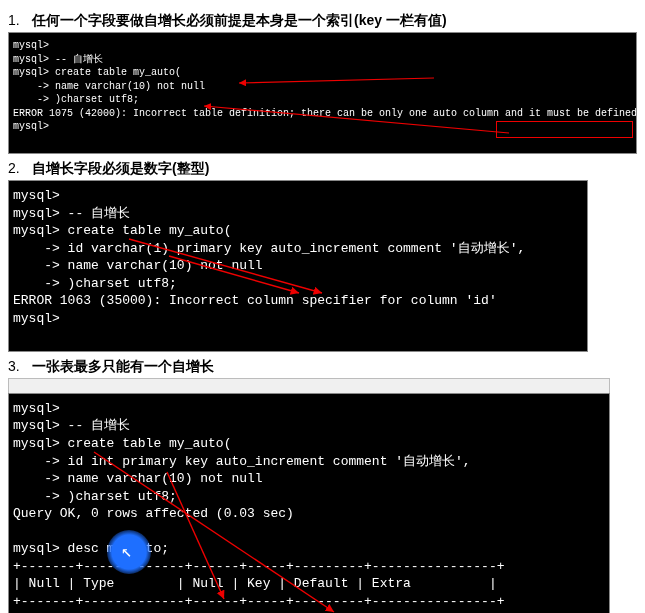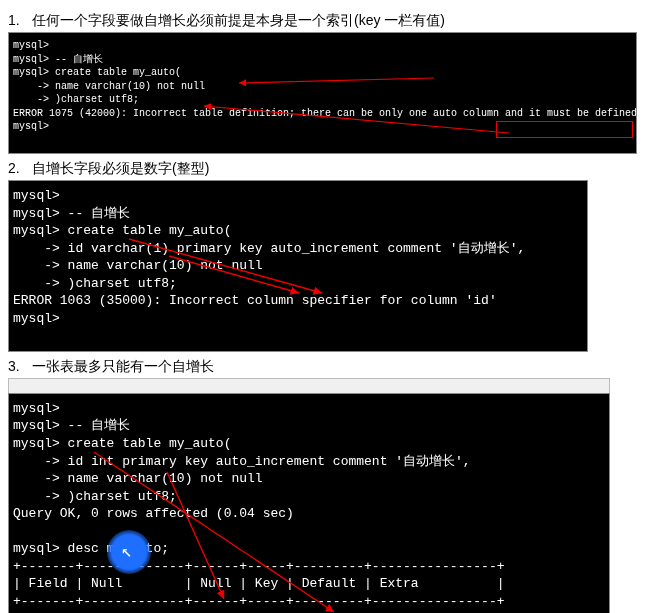--- a/index.html
+++ b/index.html
@@ -18,20 +18,21 @@
     align-items: baseline;
     font-size: 14px;
     margin: 4px 0 2px 0;
   }
   .list-num {
     width: 24px;
     flex-shrink: 0;
   }
   .list-text {
     flex: 1;
+    font-weight: bold;
   }
   .terminal {
     background: #000;
     color: #fff;
     font-family: "Courier New", Consolas, monospace;
     padding: 6px 4px;
     line-height: 1.35;
     position: relative;
     overflow: hidden;
     border: 1px solid #888;
@@ -140,20 +141,20 @@
     </svg>
     <div class="cursor-blob" style="left:98px; top:136px;">
       <span class="cursor-arrow">↖</span>
     </div>
   <div class="term-line">mysql&gt;</div>
       <div class="term-line">mysql&gt; -- 自增长</div>
       <div class="term-line">mysql&gt; create table my_auto(</div>
       <div class="term-line">    -&gt; id int primary key auto_increment comment '自动增长',</div>
       <div class="term-line">    -&gt; name varchar(10) not null</div>
       <div class="term-line">    -&gt; )charset utf8;</div>
-      <div class="term-line">Query OK, 0 rows affected (0.04 sec)</div>
+      <div class="term-line">Query OK, 0 rows affected (0.03 sec)</div>
       <div class="term-line"> </div>
       <div class="term-line">mysql&gt; desc my_auto;</div>
       <div class="term-line">+-------+-------------+------+-----+---------+----------------+</div>
-      <div class="term-line">| Field | Null        | Null | Key | Default | Extra          |</div>
+      <div class="term-line">| Null | Type        | Null | Key | Default | Extra          |</div>
       <div class="term-line">+-------+-------------+------+-----+---------+----------------+</div>
     </div>
 </div>
 
 </body></html>

